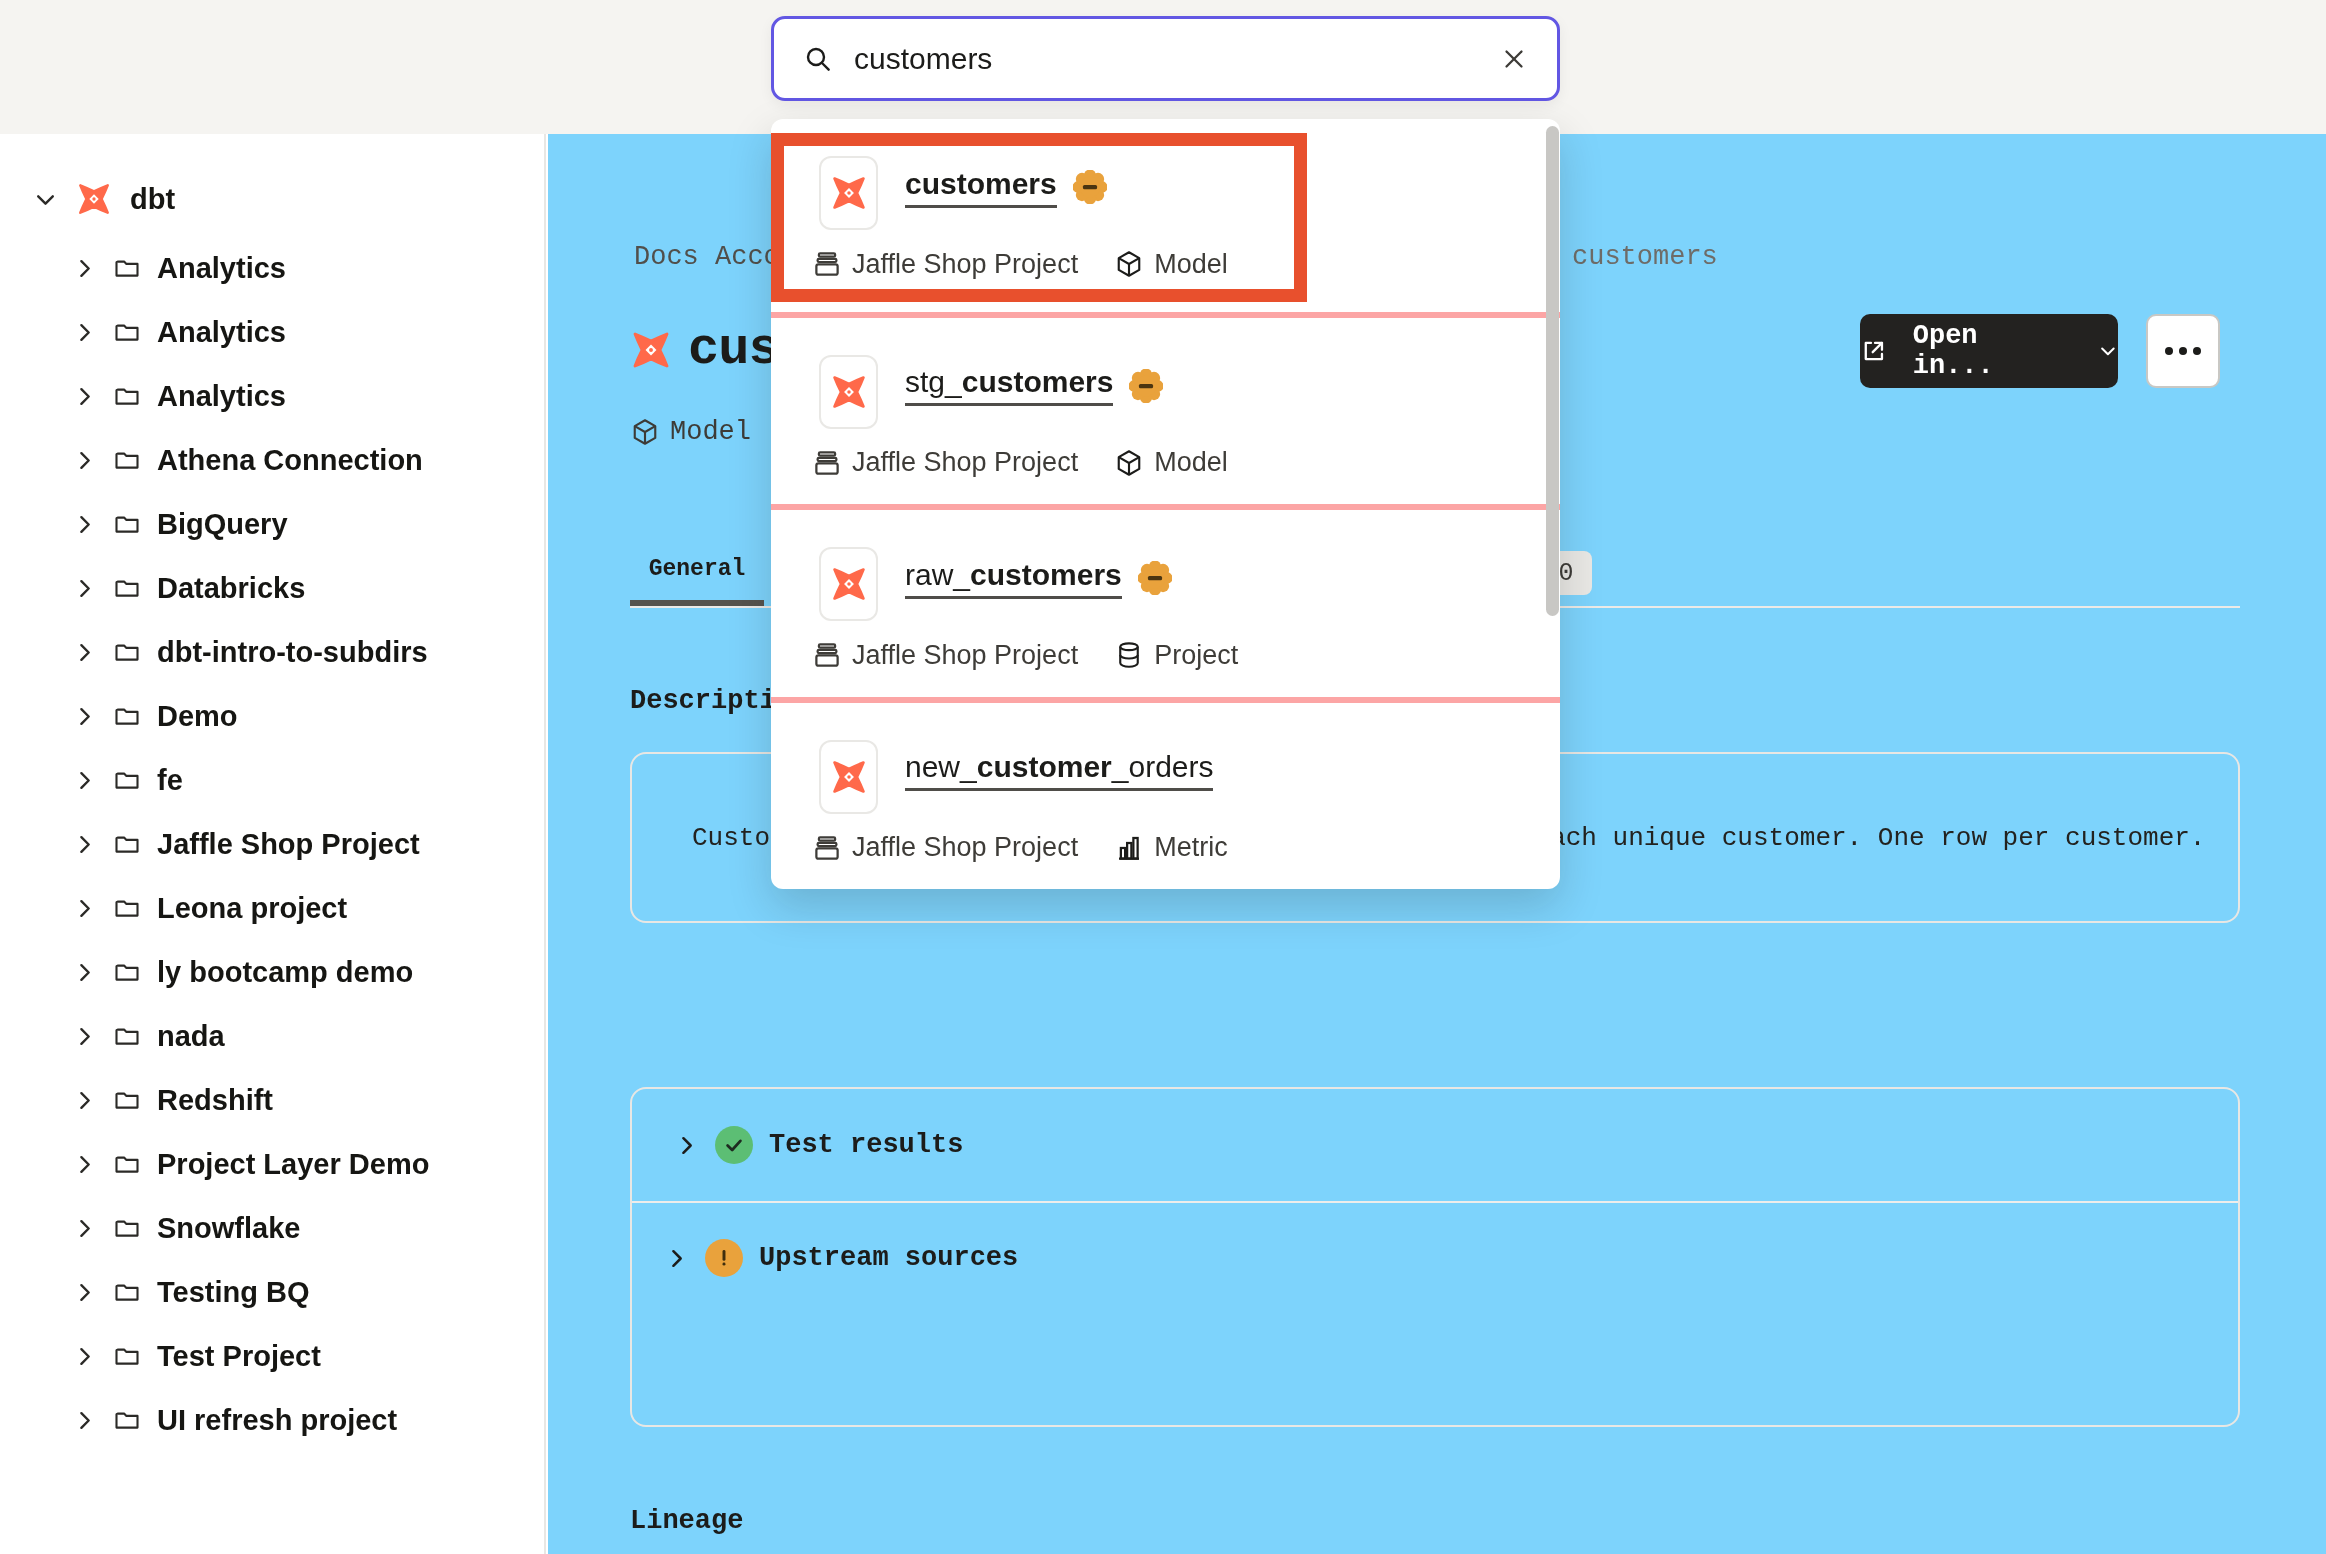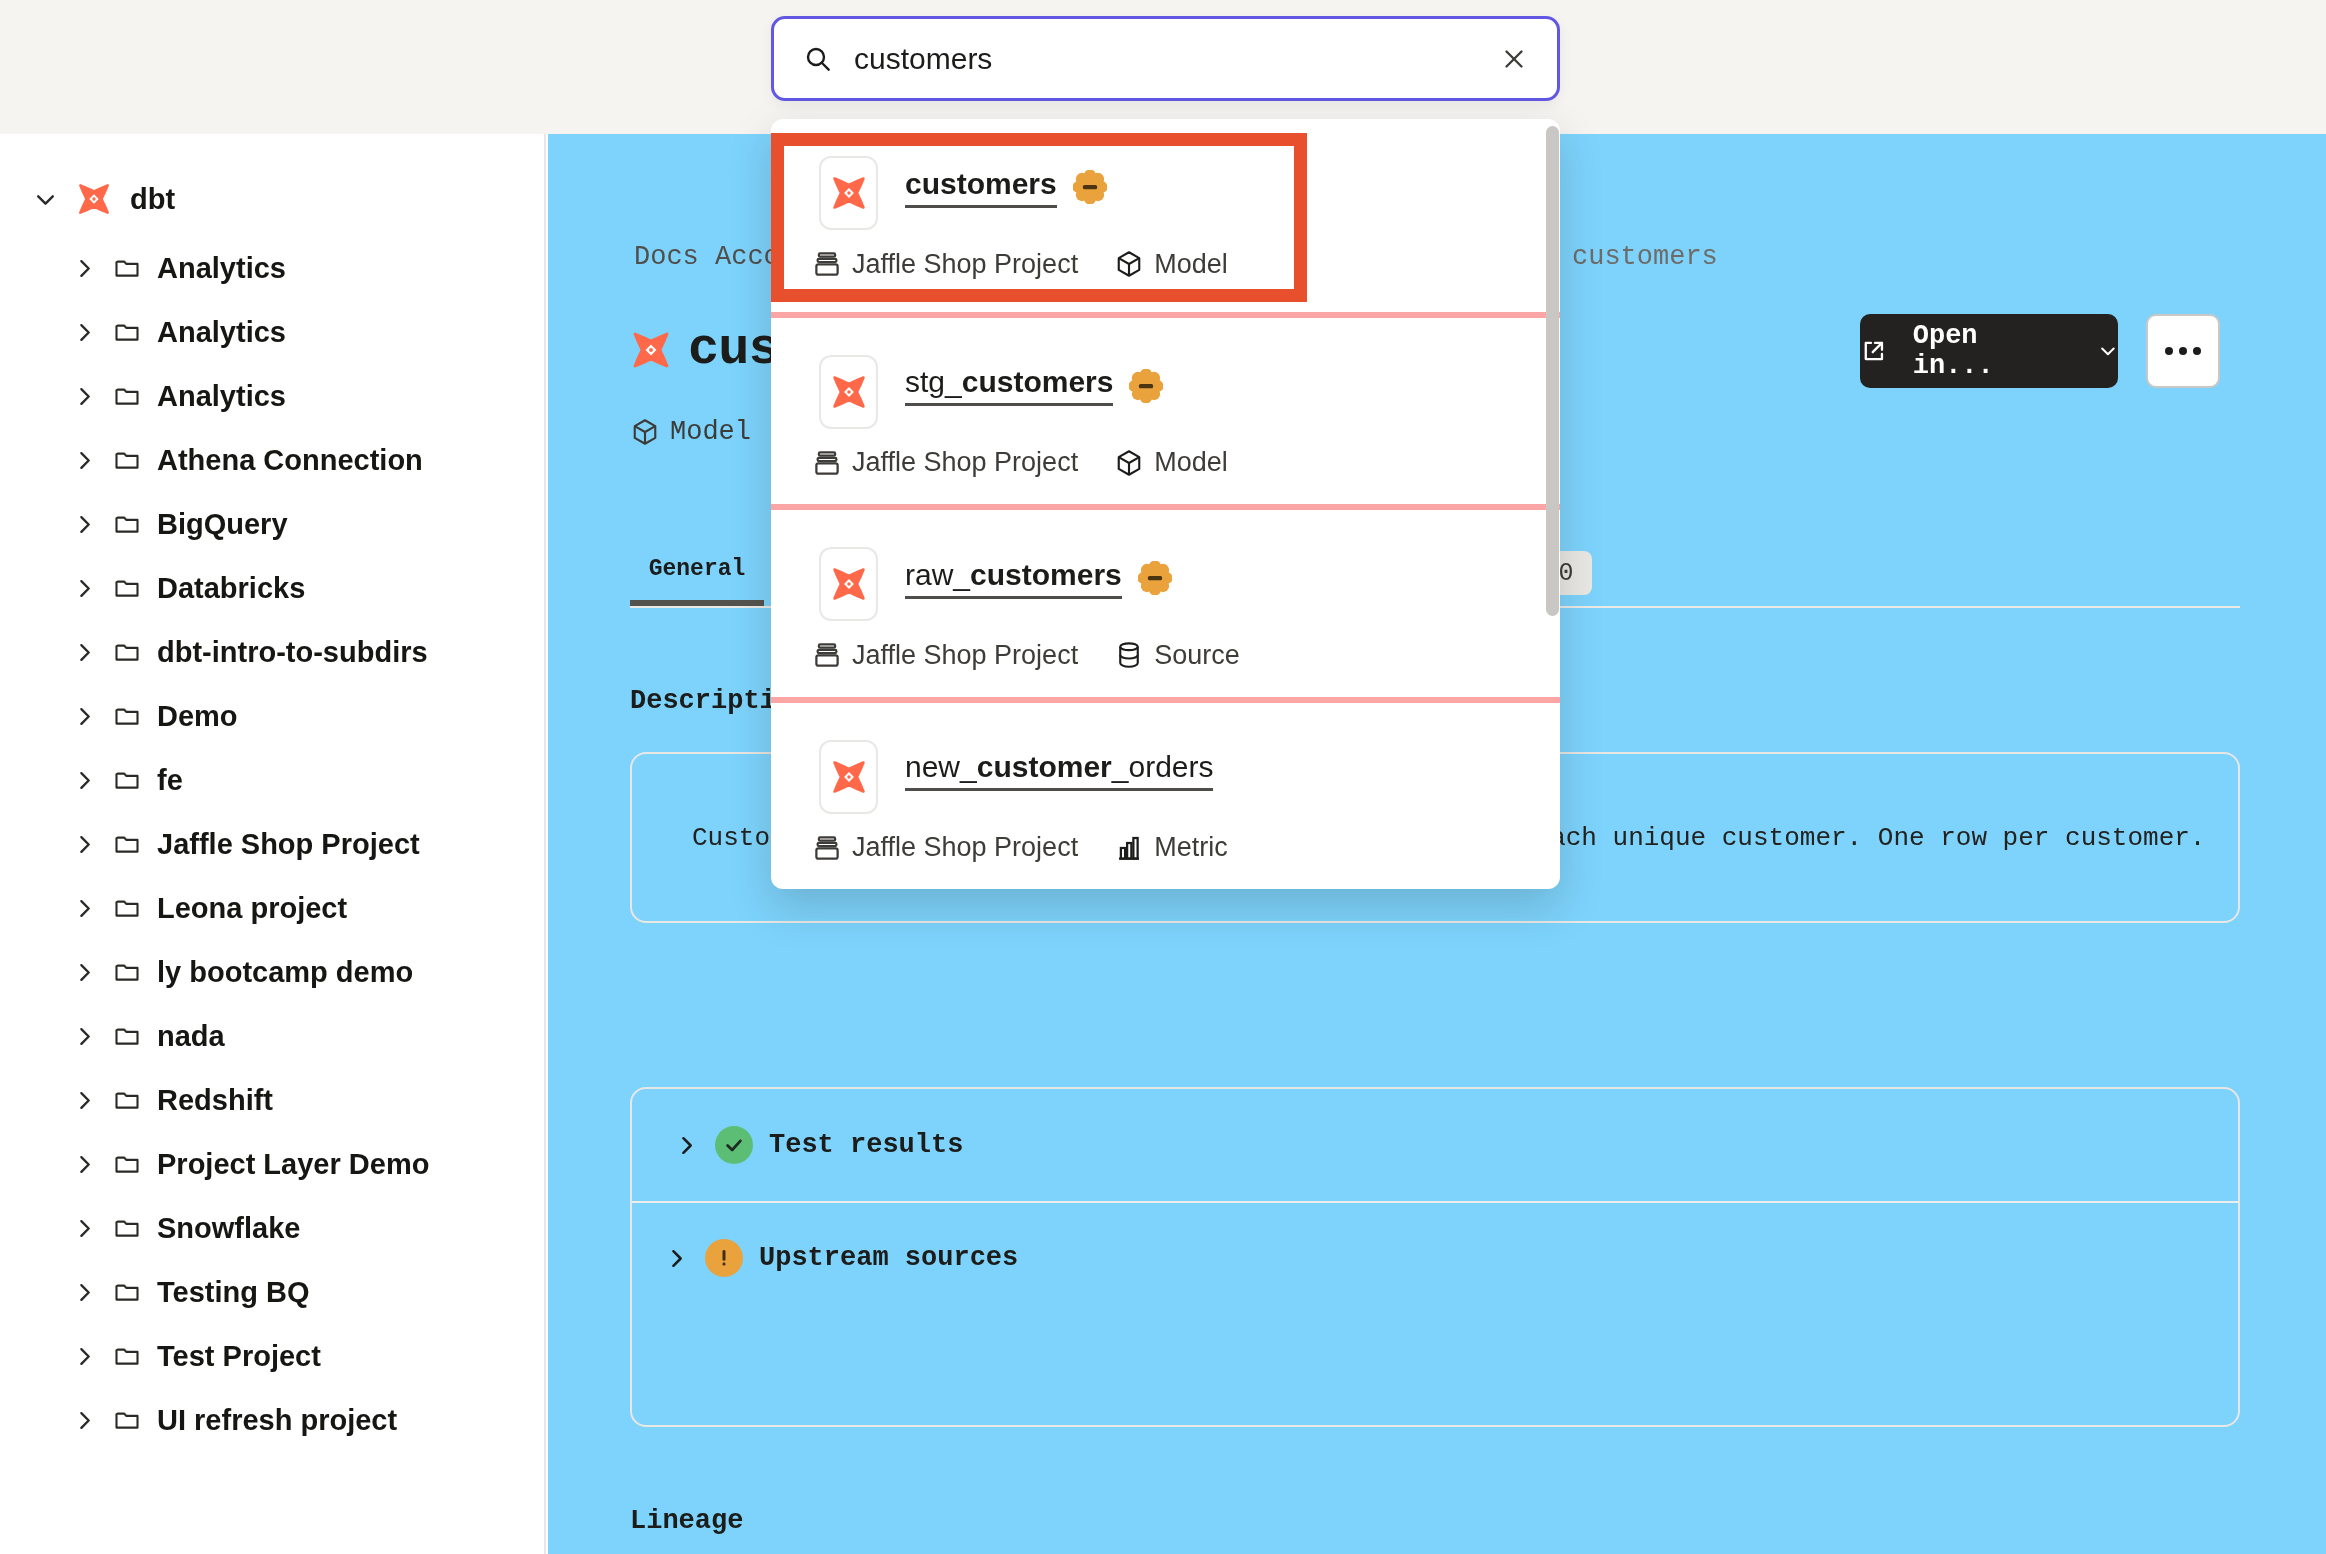--- a/index.html
+++ b/index.html
@@ -515,21 +515,21 @@
             </svg>
       <span>Jaffle Shop Project</span>
       <span class="meta-gap"></span>
 
       <svg class="meta-ic" viewBox="0 0 24 24" fill="none" stroke="#1c1c1a" stroke-width="1.7">
               <ellipse cx="12" cy="5.4" rx="7" ry="2.7"></ellipse>
               <path d="M5 5.4 L5 18.4 C5 20 8 21.4 12 21.4 C16 21.4 19 20 19 18.4 L19 5.4"></path>
               <path d="M5 11.9 C5 13.5 8 14.8 12 14.8 C16 14.8 19 13.5 19 11.9"></path>
             </svg>
 
-      <span>Source</span>
+      <span>Project</span>
     </div>
   </div>
 
   <div class="result">
     <div class="tile">
       <svg viewBox="0 0 100 100">
         <path fill="#ff694a" stroke="#ff694a" stroke-width="7" stroke-linejoin="round" d="M12 12 C30 19 42 25 50 29 C58 25 70 19 88 12 C81 30 75 42 71 50 C75 58 81 70 88 88 C70 81 58 75 50 71 C42 75 30 81 12 88 C19 70 25 58 29 50 C25 42 19 30 12 12 Z"></path>
         <path fill="#ffffff" d="M50 37 L63 50 L50 63 L37 50 Z"></path>
         <circle cx="50" cy="50" r="4.6" fill="#ff694a"></circle>
       </svg>

